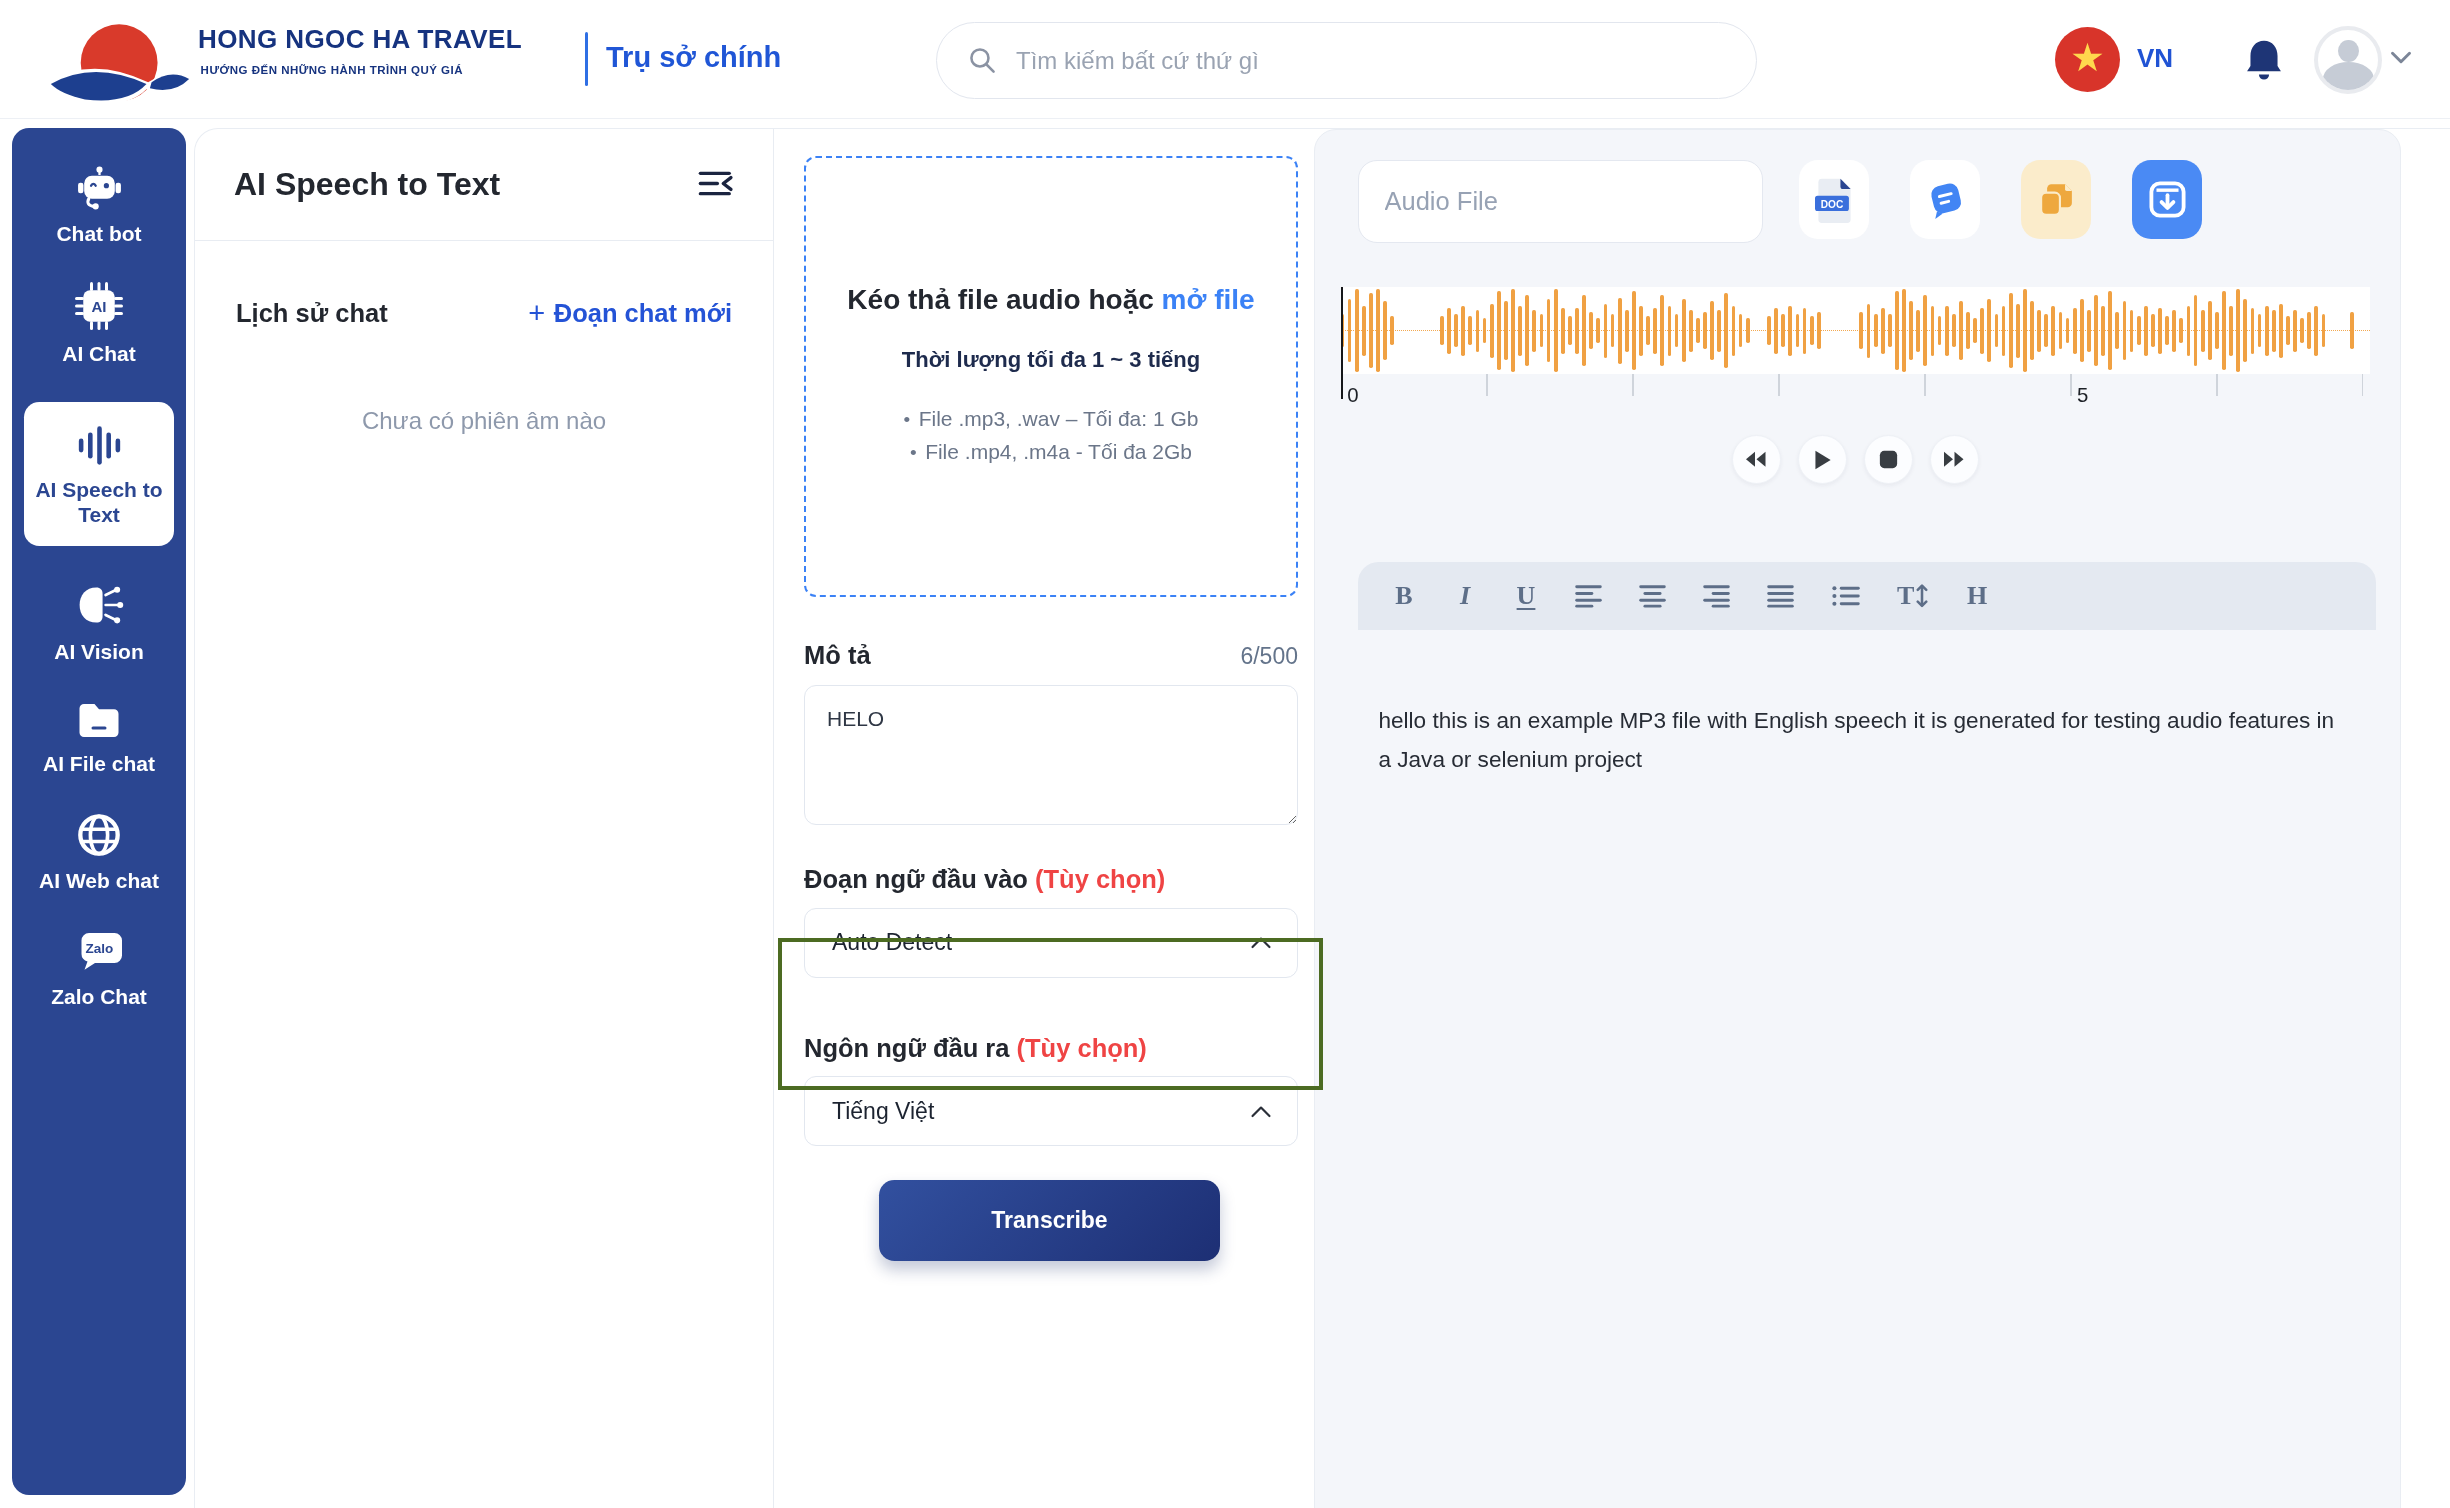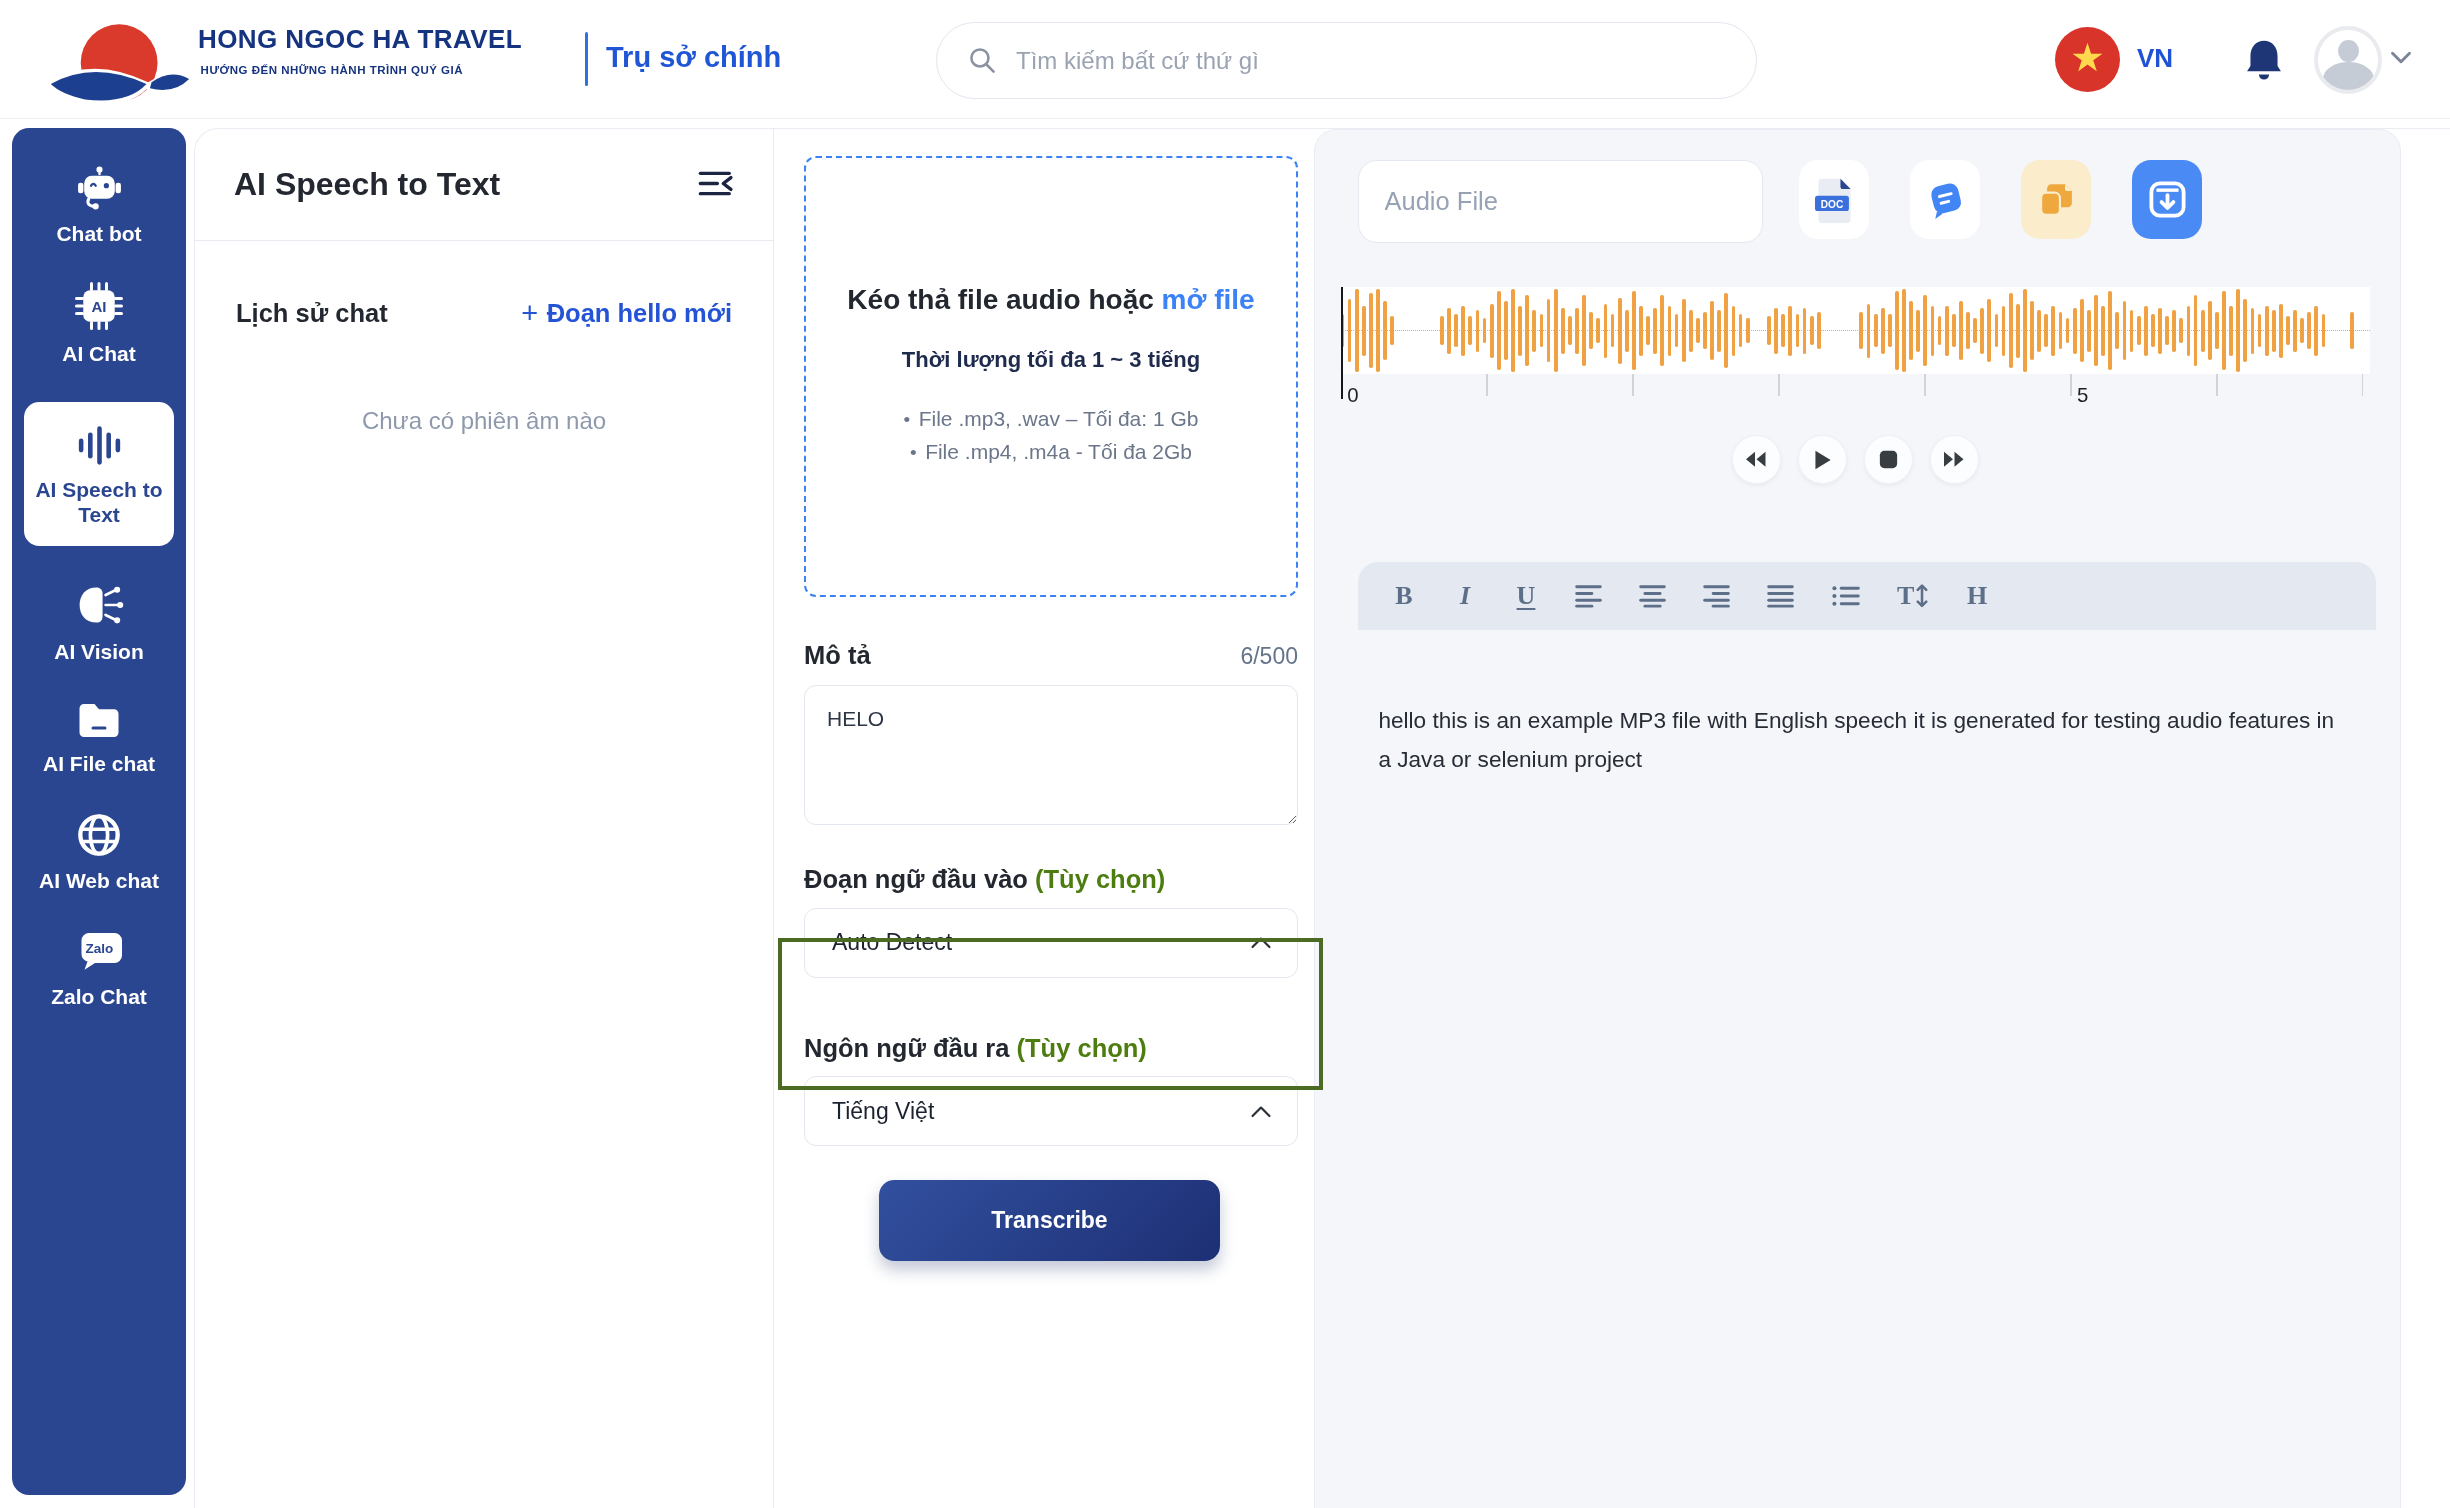--- a/index.html
+++ b/index.html
@@ -65,21 +65,21 @@
   .upload-duration { font-size:22px; font-weight:700; color:#1e2b4d; margin-top:31px; }
   .upload-rules { margin-top:30px; list-style:none; }
   .upload-rules li { font-size:21px; color:#6b7689; line-height:1.55; }
   .upload-rules li::before { content:"•"; margin-right:8.5px; font-size:19px; color:#6b7689; }
   .desc-row { display:flex; justify-content:space-between; align-items:flex-end; margin-top:44px; width:494px; }
   .field-label { font-size:25.5px; font-weight:800; color:#23272f; }
   .char-counter { font-size:23px; color:#64748b; }
   .desc-area { margin-top:15.3px; width:494px; height:140px; border:1.3px solid #e2e7ef; border-radius:12px;
                font-size:21px; color:#2f3745; padding:20.4px 22px; resize:vertical; font-family:inherit; outline:none; }
   .lang-label { margin-top:37px; font-size:25.5px; font-weight:800; color:#23272f; }
-  .lang-label .optional { font-weight:600; color:#4d7c0f; }
+  .lang-label .optional { font-weight:600; color:#ef4444; }
   .select-box { margin-top:13.6px; width:494px; height:70px; border:1.3px solid #e2e7ef; border-radius:12px; background:#fff;
                 display:flex; align-items:center; justify-content:space-between; padding:0 25.5px 0 27px; cursor:pointer; }
   .select-value { font-size:23px; color:#1c2330; }
   .lang-label.out { margin-top:56px; }
   .transcribe-btn { margin:34px 0 0 75px; width:341px; height:81px; border:none; border-radius:15.3px;
                     background:linear-gradient(135deg,#32509f 0%,#1d2f74 100%);
                     color:#fff; font-size:23px; font-weight:700; cursor:pointer; font-family:inherit;
                     box-shadow:0 8.5px 15.3px rgba(25,42,105,.25); }
   .green-overlay { position:absolute; left:583px; top:809px; width:545px; height:152px;
                    border:4.3px solid #4c6b22; pointer-events:none; z-index:6; }
@@ -283,21 +283,21 @@
               <line x1="4" y1="30" x2="38" y2="30"></line>
               <polyline points="40,11 31,18 40,25" fill="none" stroke-linejoin="round"></polyline>
             </g>
           </svg>
         </div>
       </div>
       <div class="history-row">
         <div class="history-section-label">Lịch sử chat</div>
         <div class="new-chat-link">
           <span class="new-chat-plus">+</span>
-          <span>Đoạn hello mới</span>
+          <span>Đoạn chat mới</span>
         </div>
       </div>
       <div class="history-empty">Chưa có phiên âm nào</div>
     </div>
 
     <div class="center-col">
       <div class="upload-box">
         <div class="upload-title">
           <span>Kéo thả file audio hoặc </span><span class="open-link">mở file</span>
         </div>

